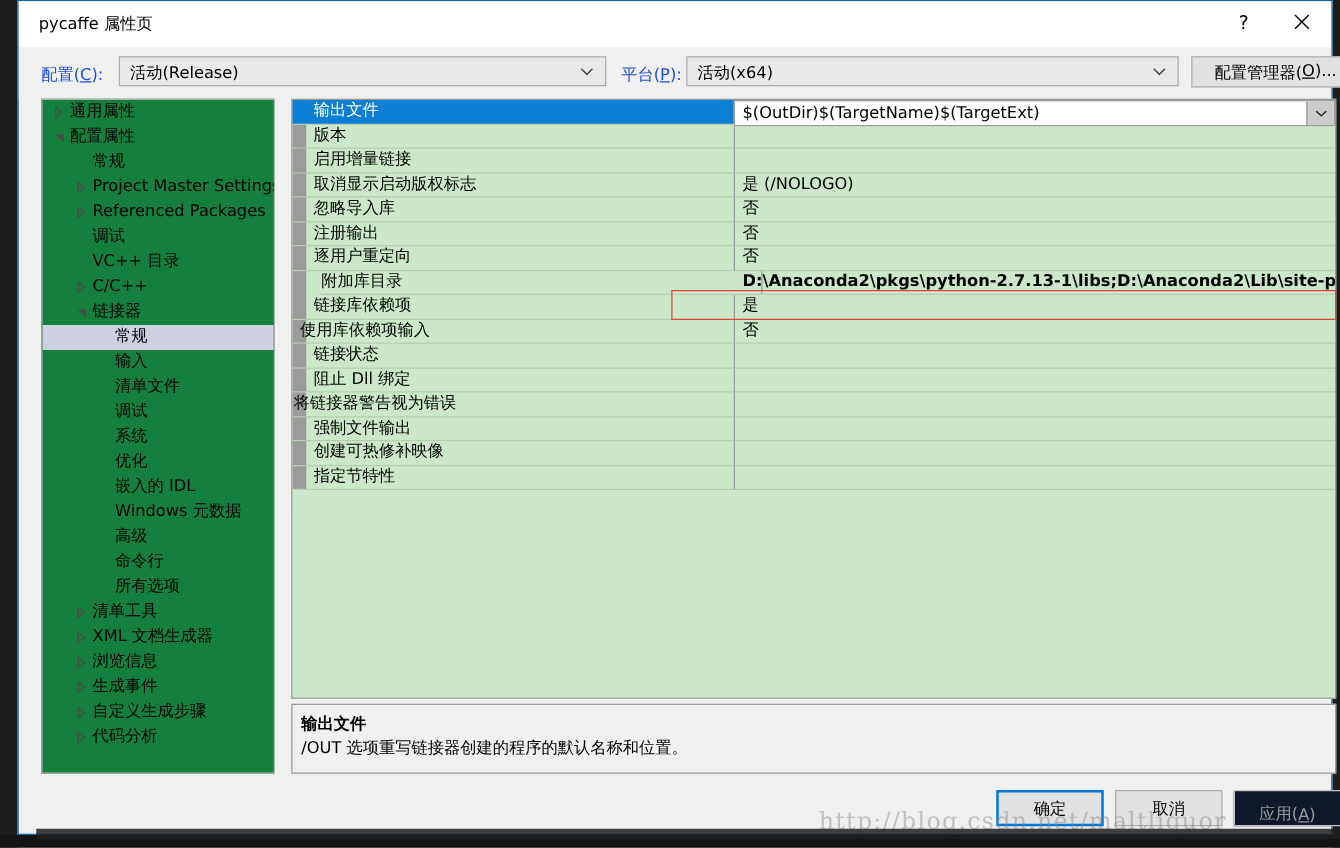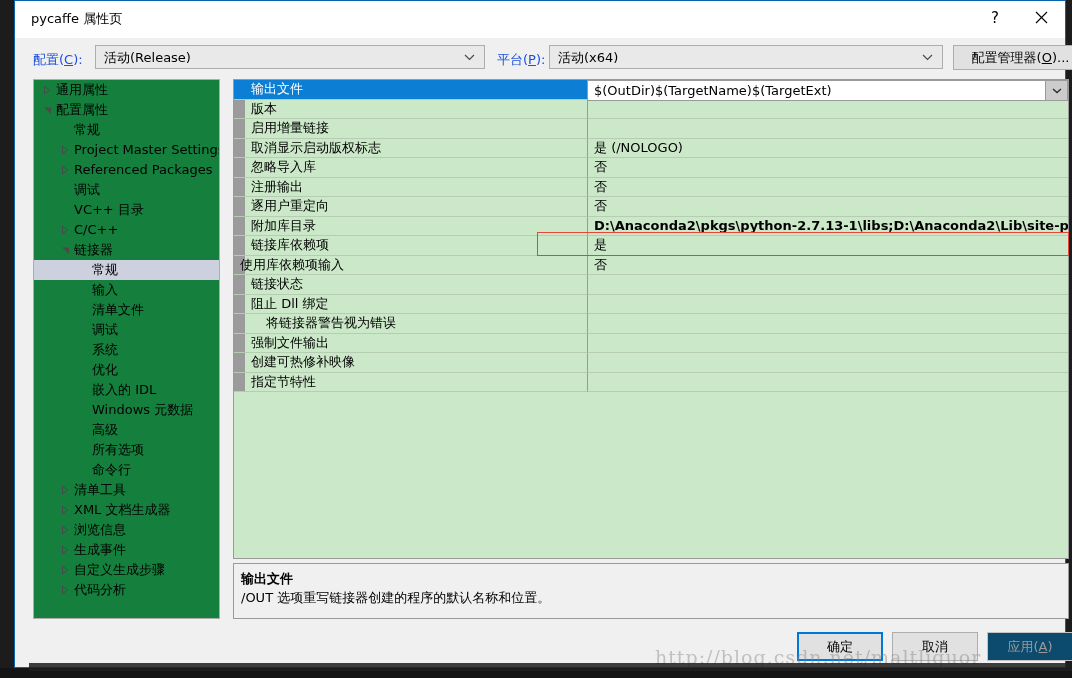--- a/index.html
+++ b/index.html
@@ -126,21 +126,21 @@
     position:absolute;left:218px;top:562px;width:836px;height:56px;
     background:#f0f0f0;border:1px solid #9a9a9a;box-sizing:border-box;
   }
   .desc-title{position:absolute;left:7px;top:6px;font-size:13px;font-weight:bold;white-space:nowrap;}
   .desc-body{position:absolute;left:7px;top:25px;font-size:13px;white-space:nowrap;}
 
   
   .fbtn{position:absolute;top:631px;height:29px;font-size:13px;}
   #ok-btn{left:782px;width:86px;background:#e1e1e1;border:2px solid #0078d7;}
   #cancel-btn{left:877px;width:86px;background:#e1e1e1;border:1px solid #adadad;}
-  #apply-btn{left:972px;width:86px;background:#0c4a6e;border:1px solid #c4c4c4;color:#9a9a9a;}
+  #apply-btn{left:972px;width:86px;background:#0f172a;border:1px solid #c4c4c4;color:#9a9a9a;align-items:flex-end;}
 
   
   .watermark{
     position:absolute;left:640px;top:645px;
     font-family:"DejaVu Serif","Liberation Serif",serif;
     font-size:19px;color:rgba(140,130,130,.45);
     letter-spacing:1px;white-space:nowrap;pointer-events:none;
   }
   .blurstrip{
     position:absolute;left:14px;top:662px;width:1052px;height:8px;
@@ -280,24 +280,24 @@
         <div class="tnode">
           <span class="tlabel" style="left: 58px;">嵌入的 IDL</span>
         </div>
         <div class="tnode">
           <span class="tlabel" style="left: 58px;">Windows 元数据</span>
         </div>
         <div class="tnode">
           <span class="tlabel" style="left: 58px;">高级</span>
         </div>
         <div class="tnode">
+          <span class="tlabel" style="left: 58px;">命令行</span>
+        </div>
+        <div class="tnode">
           <span class="tlabel" style="left: 58px;">所有选项</span>
-        </div>
-        <div class="tnode">
-          <span class="tlabel" style="left: 58px;">命令行</span>
         </div>
         <div class="tnode">
           <span class="exp" style="left: 24px;">
             <svg width="8" height="10" viewBox="0 0 8 10">
               <polygon points="1.5,1 6.5,5 1.5,9" fill="none" stroke="#4a4a4a" stroke-width="1"></polygon>
             </svg>
           </span>
           <span class="tlabel" style="left: 40px;">清单工具</span>
         </div>
         <div class="tnode">
@@ -373,21 +373,21 @@
           <div class="gnamecell" style="padding-left: 17px;">注册输出</div>
           <div class="gvalcell">否</div>
         </div>
         <div class="grow">
           <div class="gutter"></div>
           <div class="gnamecell" style="padding-left: 17px;">逐用户重定向</div>
           <div class="gvalcell">否</div>
         </div>
         <div class="grow bold">
           <div class="gutter"></div>
-          <div class="gnamecell" style="padding-left: 17px;">附加库目录</div>
+          <div class="gnamecell" style="padding-left: 1px; margin-left: 22px;">附加库目录</div>
           <div class="gvalcell">D:\Anaconda2\pkgs\python-2.7.13-1\libs;D:\Anaconda2\Lib\site-packages'</div>
         </div>
         <div class="grow">
           <div class="gutter"></div>
           <div class="gnamecell" style="padding-left: 17px;">链接库依赖项</div>
           <div class="gvalcell">是</div>
         </div>
         <div class="grow">
           <div class="gutter"></div>
           <div class="gnamecell" style="">使用库依赖项输入</div>
@@ -398,21 +398,21 @@
           <div class="gnamecell" style="padding-left: 17px;">链接状态</div>
           <div class="gvalcell"></div>
         </div>
         <div class="grow">
           <div class="gutter"></div>
           <div class="gnamecell" style="padding-left: 17px;">阻止 Dll 绑定</div>
           <div class="gvalcell"></div>
         </div>
         <div class="grow">
           <div class="gutter"></div>
-          <div class="gnamecell" style="padding-left: 32px;">将链接器警告视为错误</div>
+          <div class="gnamecell" style="padding-left: 1px;">将链接器警告视为错误</div>
           <div class="gvalcell"></div>
         </div>
         <div class="grow">
           <div class="gutter"></div>
           <div class="gnamecell" style="padding-left: 17px;">强制文件输出</div>
           <div class="gvalcell"></div>
         </div>
         <div class="grow">
           <div class="gutter"></div>
           <div class="gnamecell" style="padding-left: 17px;">创建可热修补映像</div>

